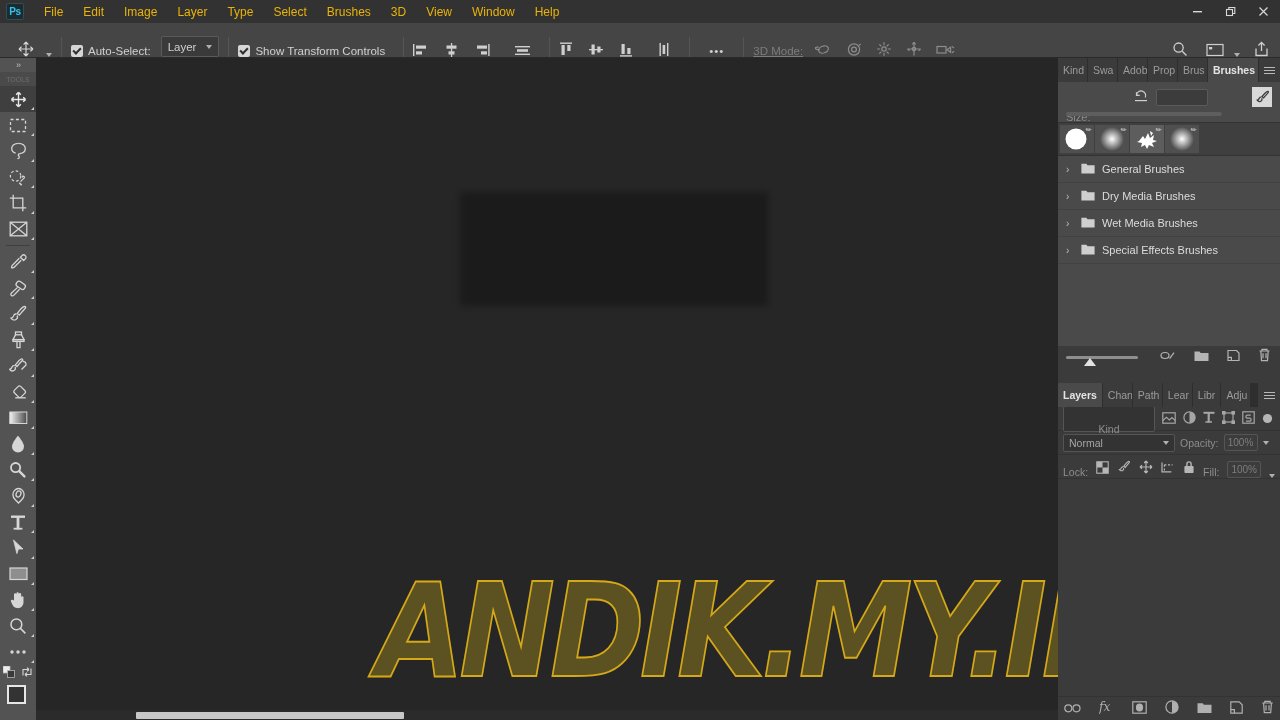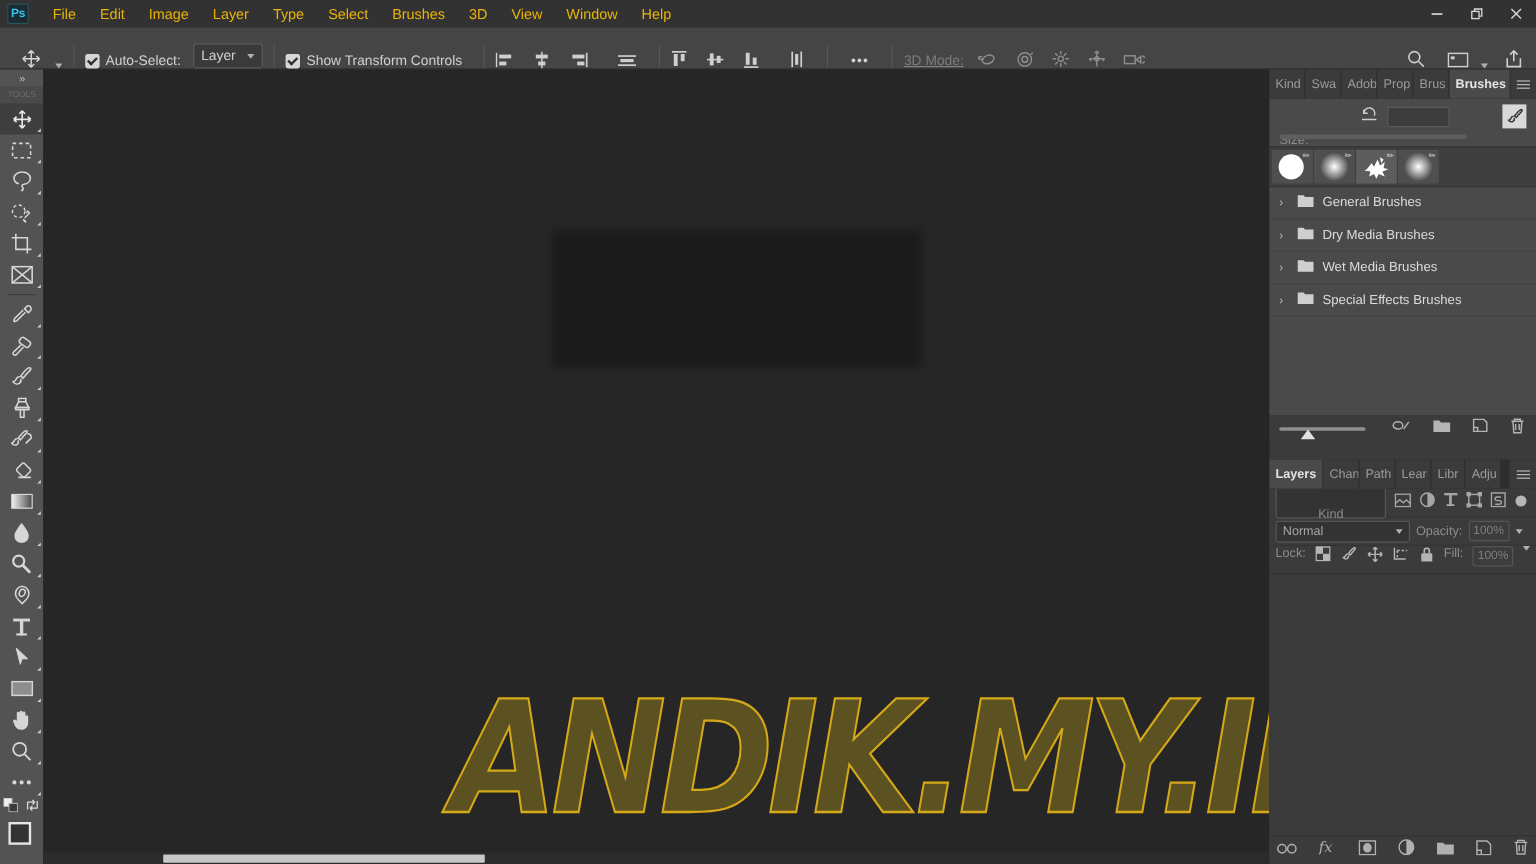--- a/index.html
+++ b/index.html
@@ -223,21 +223,21 @@
     width: 112px; display: flex; align-items: center; padding: 0 5px;
     color: #a6a6a6; font-size: 10.5px;
   }
   .mini-lbl { color: #8d8d8d; font-size: 10.5px; }
   .mini-val {
     background: #3c3c3c; border: 1px solid #555; border-radius: 2px; height: 17px;
     width: 34px; display: flex; align-items: center; justify-content: center;
     color: #7e7e7e; font-size: 10px;
   }
   .lock-row {
-    display: flex; align-items: flex-start; height: 24px; padding: 0 5px; gap: 8px;
+    display: flex; align-items: flex-end; height: 24px; padding: 0 5px; gap: 8px;
     border-bottom: 1px solid #333;
   }
   .layer-list { height: 205px; background: #3b3b3b; }
   .lp-footer {
     position: absolute; bottom: 0; left: 0; width: 222px; height: 24px;
     background: #3b3b3b; display: flex; align-items: center;
     justify-content: center; gap: 18px; border-top: 1px solid #333;
   }
 
   

